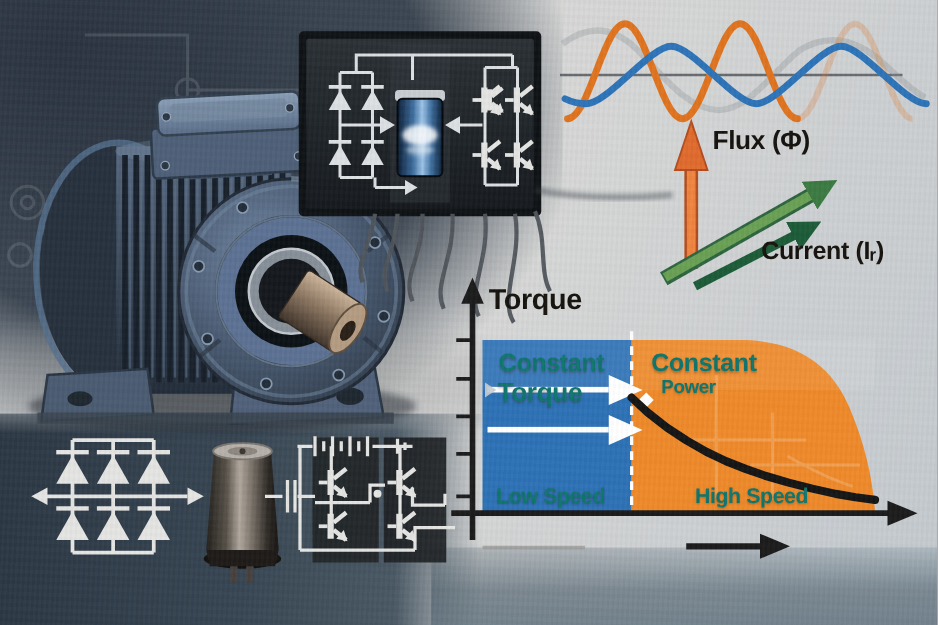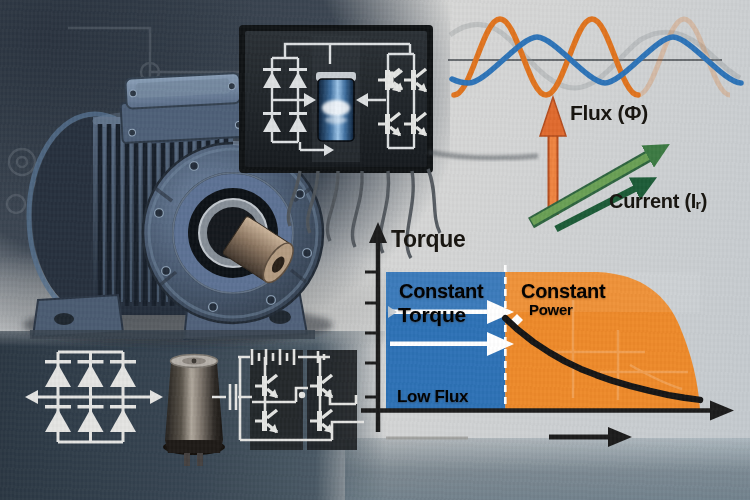--- a/index.html
+++ b/index.html
@@ -21,21 +21,21 @@
     background:linear-gradient(to bottom,rgba(170,175,178,.45),rgba(170,175,178,0));}
   .bg-bottomright{left:345px;top:438px;width:405px;height:62px;
     background:linear-gradient(to bottom,rgba(82,99,111,0) 0%,rgba(82,99,111,.55) 55%,rgba(95,113,125,.75) 100%),
                linear-gradient(to right,rgba(70,88,100,.25),rgba(144,162,172,.45));}
   .texture{left:0;top:0;width:750px;height:500px;opacity:.5;
     background-image:repeating-linear-gradient(93deg,rgba(255,255,255,.03) 0 2px,rgba(0,0,0,.03) 2px 4px),
                      repeating-linear-gradient(2deg,rgba(255,255,255,.02) 0 3px,rgba(0,0,0,.02) 3px 6px);}
   svg.layer{position:absolute;left:0;top:0;}
   .lbl{position:absolute;font-weight:bold;white-space:nowrap;letter-spacing:-.3px;line-height:1;}
   .lbl.dark{color:#17140f;}
-  .lbl.white{color:#000000;text-shadow:0 1px 2px rgba(60,30,0,.35);}
+  .lbl.white{color:#0f766e;text-shadow:0 1px 2px rgba(60,30,0,.35);}
 </style>
 </head>
 <body>
 
 <div class="scene">
 
   <div class="bg bg-paper"></div>
   <div class="bg bg-wall"></div>
   <div class="bg bg-wall2"></div>
   <div class="bg bg-floor"></div>
@@ -332,16 +332,17 @@
     </g>
   </svg>
 
   <span class="lbl dark" style="left:570px;top:102px;font-size:21px;">Flux (Φ)</span>
   <span class="lbl dark" style="left:609px;top:191px;font-size:20px;">Current (Iᵣ)</span>
   <span class="lbl dark" style="left:391px;top:228px;font-size:23px;">Torque</span>
   <span class="lbl white" style="left:399px;top:281px;font-size:20px;">Constant</span>
   <span class="lbl white" style="left:398px;top:304px;font-size:21px;">Torque</span>
   <span class="lbl white" style="left:521px;top:281px;font-size:20px;">Constant</span>
   <span class="lbl white" style="left:529px;top:302px;font-size:15px;">Power</span>
-  <span class="lbl white" style="left:397px;top:388px;font-size:17px;">Low Flux</span>
+  <span class="lbl white" style="left:397px;top:388px;font-size:17px;">Low Speed</span>
+  <span class="lbl white" style="left:556px;top:388px;font-size:17px;">High Speed</span>
 
   <div class="bg texture"></div>
 </div>
 
 </body></html>

